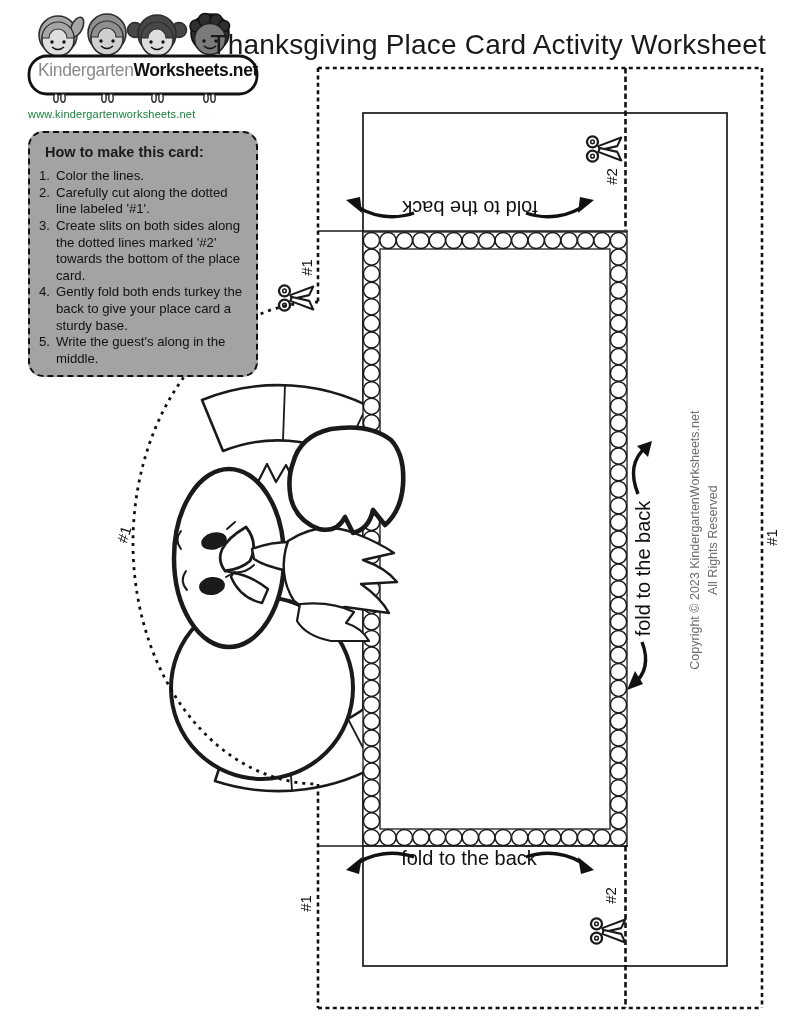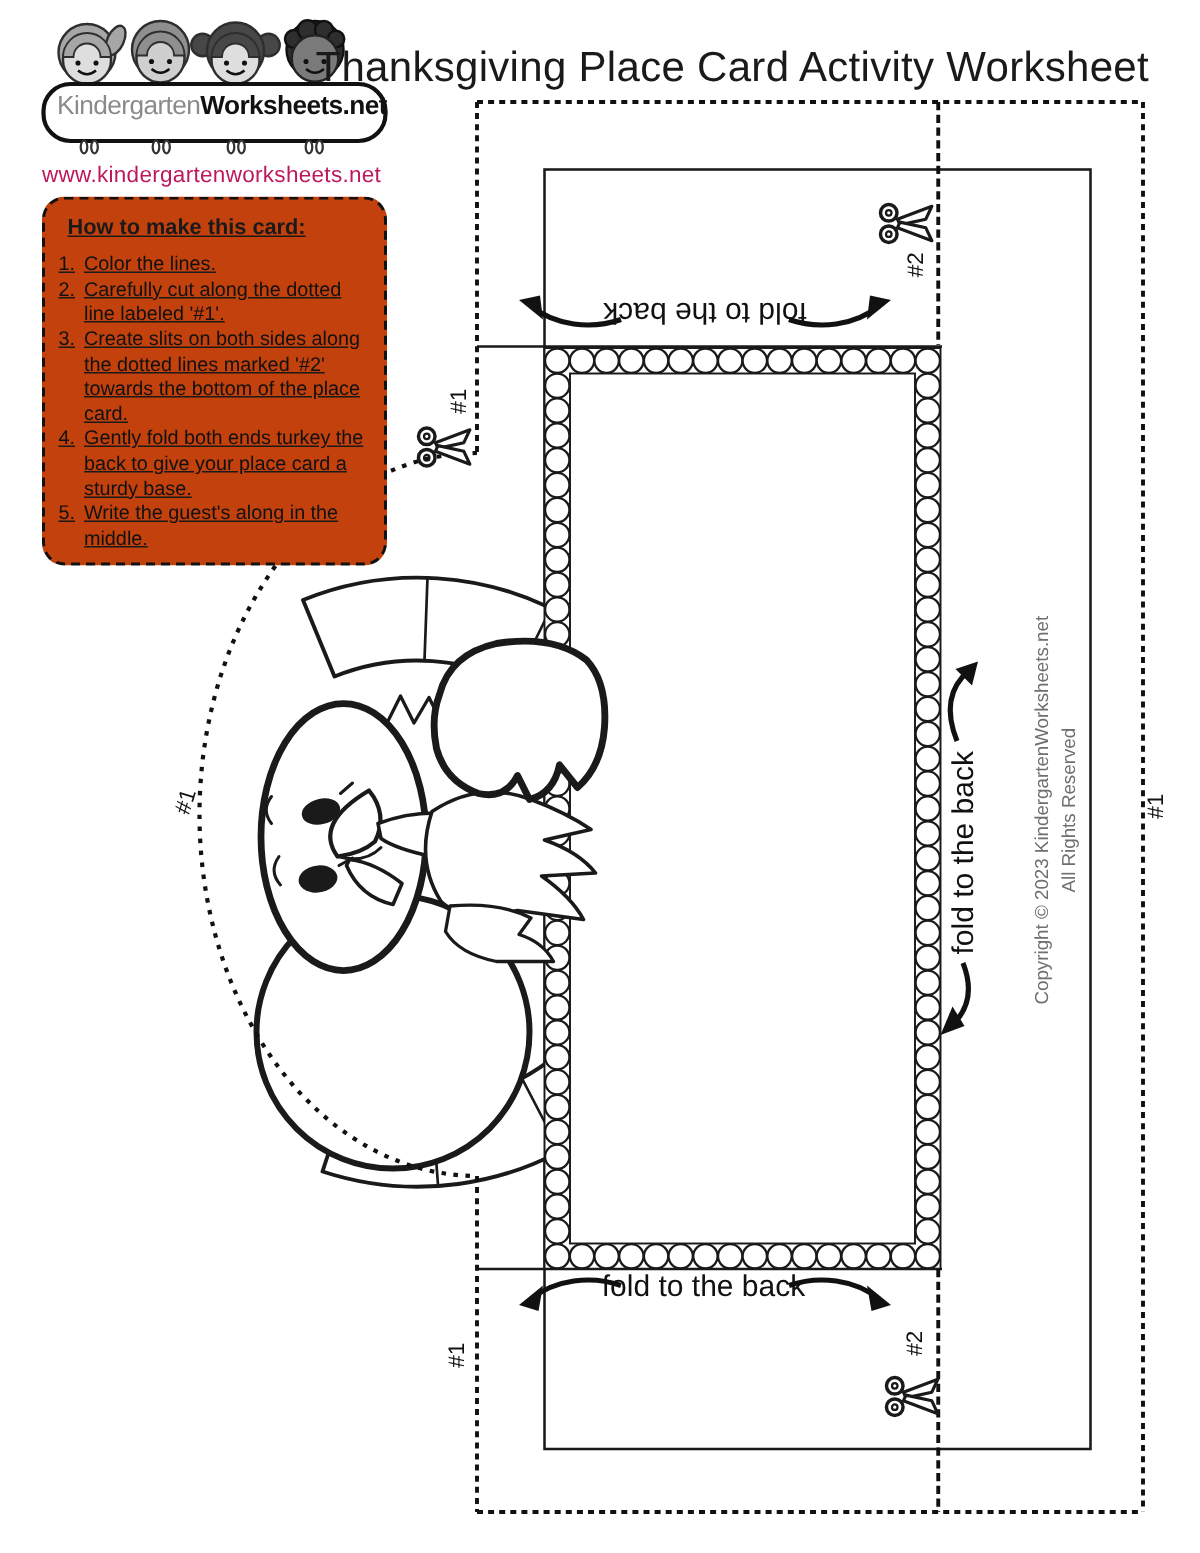--- a/index.html
+++ b/index.html
@@ -7,24 +7,24 @@
   .page{position:relative;width:800px;height:1035px;background:#fff;color:#1a1a1a;overflow:hidden;}
   svg.art{position:absolute;left:0;top:0;}
 
   .title{position:absolute;top:29px;right:34px;font-size:28px;letter-spacing:.2px;color:#1a1a1a;white-space:nowrap;}
 
   .logo-text{position:absolute;left:29px;top:60px;width:238px;text-align:center;font-size:17.5px;
              letter-spacing:-0.4px;white-space:nowrap;color:#111;}
   .lt-light{color:#8a8a8a;}
   .lt-bold{font-weight:700;color:#111;}
 
-  .site-url{position:absolute;left:28px;top:108px;font-size:15px;color:#be185d;letter-spacing:.2px;}
+  .site-url{position:absolute;left:28px;top:108px;font-size:11px;color:#15803d;letter-spacing:.2px;}
 
   .instructions{position:absolute;left:28px;top:131px;width:230px;box-sizing:border-box;
-                border:2.6px dashed #111;border-radius:15px;padding:8px 7px 7px 9px;background:#c2410c;text-decoration:underline;}
+                border:2.6px dashed #111;border-radius:15px;padding:8px 7px 7px 9px;background:#a3a3a3;}
   .instr-heading{font-weight:700;font-size:14.5px;margin:3px 0 8px 6px;}
   .instructions ol{list-style:none;margin:0;padding:0;}
   .instructions li{display:flex;font-size:13.2px;line-height:1.26;color:#111;}
   .instructions .num{flex:0 0 17px;}
 
   .fold-label{position:absolute;width:200px;text-align:center;font-size:20px;color:#111;white-space:nowrap;}
   #fold-top{left:370px;top:196px;transform:rotate(180deg);}
   #fold-bottom{left:369px;top:847px;}
   #fold-right{left:543px;top:557px;transform:rotate(-90deg);}
 

